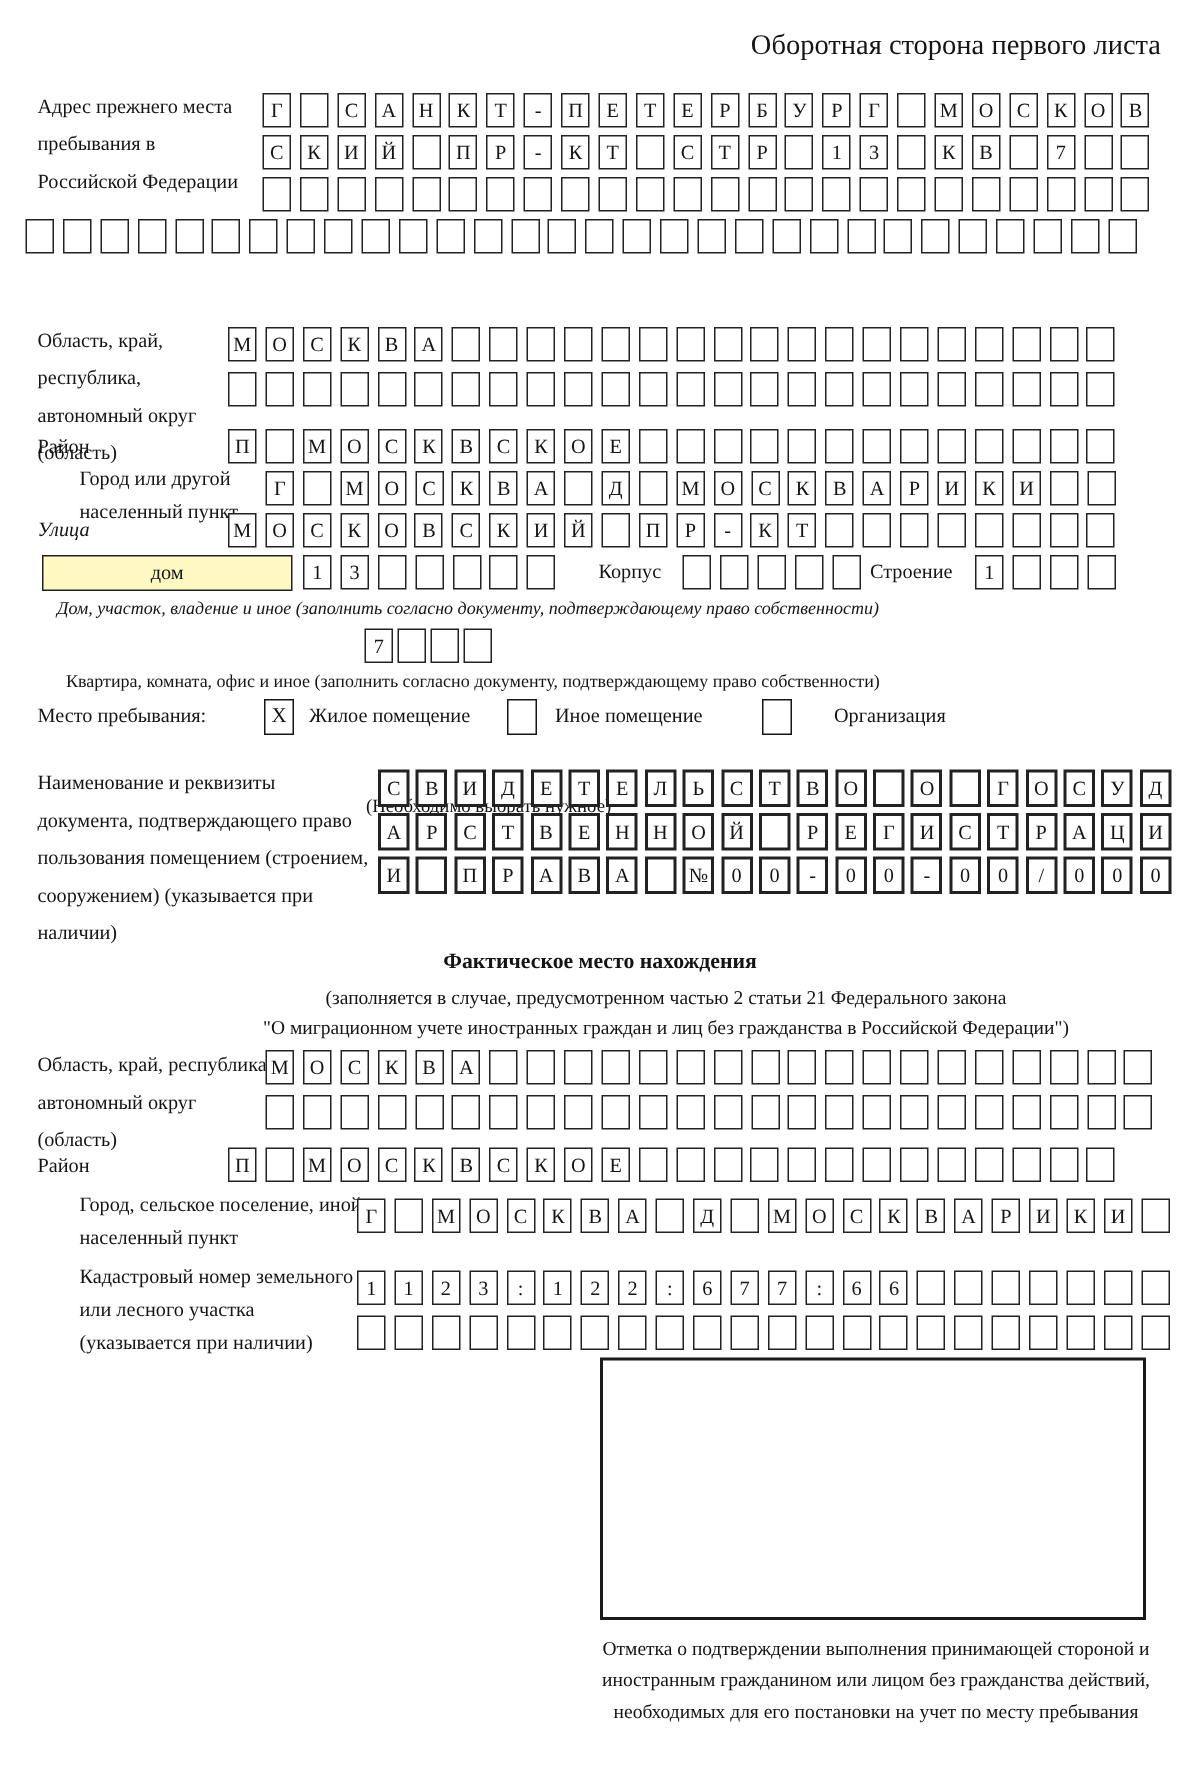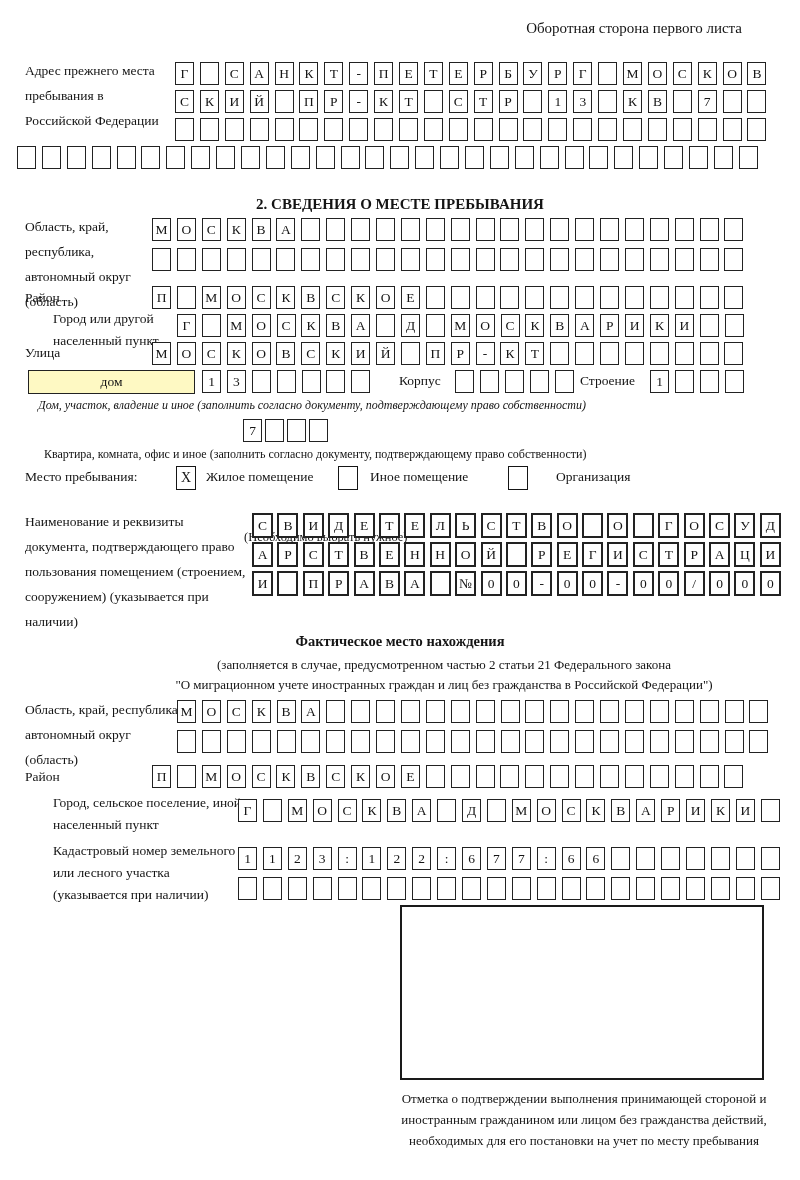--- a/index.html
+++ b/index.html
@@ -5,21 +5,21 @@
   html,body{margin:0;padding:0;background:#fff;}
   .page{
     position:relative;width:800px;height:1180px;background:#ffffff;
     font-family:"Liberation Serif","DejaVu Serif",serif;color:#141414;overflow:hidden;
   }
   .abs{position:absolute;white-space:nowrap;}
   .center{left:0;width:800px;text-align:center;}
   .right{text-align:right;}
   .label{white-space:normal;font-size:13.5px;line-height:25px;}
   .label2{white-space:normal;font-size:13.5px;line-height:22px;margin-left:28px;}
-  .hnote{font-size:15px;}
+  .hnote{font-size:19px;margin-left:32px;}
   .caption{font-size:12px;}
   .title{font-weight:bold;font-size:15px;}
   .subtitle{font-weight:bold;font-size:14.5px;}
   .smallnote{font-size:13px;padding-left:44px;}
 
   .boxrow{height:25px;}
   .box{
     display:inline-block;box-sizing:content-box;width:17px;height:21px;line-height:21px;
     border:1.5px solid #222;margin-right:5.9px;text-align:center;
     font-size:13.5px;vertical-align:top;background:#fff;
@@ -44,33 +44,32 @@
 <div class="page">
 
   <div class="abs hnote right" style="top:20px;left:0;width:742px;">Оборотная сторона первого листа</div>
 
   <div class="abs label" style="left:25px;top:58px;width:140px;font-family:Liberation Serif, serif;">Адрес прежнего места пребывания в Российской Федерации</div>
   <div class="abs boxrow" style="left:175px;top:62px;"><span class="box">Г</span><span class="box"></span><span class="box">С</span><span class="box">А</span><span class="box">Н</span><span class="box">К</span><span class="box">Т</span><span class="box">-</span><span class="box">П</span><span class="box">Е</span><span class="box">Т</span><span class="box">Е</span><span class="box">Р</span><span class="box">Б</span><span class="box">У</span><span class="box">Р</span><span class="box">Г</span><span class="box"></span><span class="box">М</span><span class="box">О</span><span class="box">С</span><span class="box">К</span><span class="box">О</span><span class="box">В</span></div>
   <div class="abs boxrow" style="left:175px;top:90px;"><span class="box">С</span><span class="box">К</span><span class="box">И</span><span class="box">Й</span><span class="box"></span><span class="box">П</span><span class="box">Р</span><span class="box">-</span><span class="box">К</span><span class="box">Т</span><span class="box"></span><span class="box">С</span><span class="box">Т</span><span class="box">Р</span><span class="box"></span><span class="box">1</span><span class="box">3</span><span class="box"></span><span class="box">К</span><span class="box">В</span><span class="box"></span><span class="box">7</span><span class="box"></span><span class="box"></span></div>
   <div class="abs boxrow" style="left:175px;top:118px;"><span class="box"></span><span class="box"></span><span class="box"></span><span class="box"></span><span class="box"></span><span class="box"></span><span class="box"></span><span class="box"></span><span class="box"></span><span class="box"></span><span class="box"></span><span class="box"></span><span class="box"></span><span class="box"></span><span class="box"></span><span class="box"></span><span class="box"></span><span class="box"></span><span class="box"></span><span class="box"></span><span class="box"></span><span class="box"></span><span class="box"></span><span class="box"></span></div>
   <div class="abs boxrow" style="left:17px;top:146px;"><span class="box"></span><span class="box"></span><span class="box"></span><span class="box"></span><span class="box"></span><span class="box"></span><span class="box"></span><span class="box"></span><span class="box"></span><span class="box"></span><span class="box"></span><span class="box"></span><span class="box"></span><span class="box"></span><span class="box"></span><span class="box"></span><span class="box"></span><span class="box"></span><span class="box"></span><span class="box"></span><span class="box"></span><span class="box"></span><span class="box"></span><span class="box"></span><span class="box"></span><span class="box"></span><span class="box"></span><span class="box"></span><span class="box"></span><span class="box"></span></div>
 
-  <div class="abs title center" style="top:196px;">2. СВЕДЕНИЯ О МЕСТЕ ПРЕБЫВАНИЯ</div>
 
   <div class="abs label" style="left:25px;top:214px;width:120px;">Область, край, республика, автономный округ (область)</div>
   <div class="abs boxrow" style="left:152px;top:218px;"><span class="box">М</span><span class="box">О</span><span class="box">С</span><span class="box">К</span><span class="box">В</span><span class="box">А</span><span class="box"></span><span class="box"></span><span class="box"></span><span class="box"></span><span class="box"></span><span class="box"></span><span class="box"></span><span class="box"></span><span class="box"></span><span class="box"></span><span class="box"></span><span class="box"></span><span class="box"></span><span class="box"></span><span class="box"></span><span class="box"></span><span class="box"></span><span class="box"></span></div>
   <div class="abs boxrow" style="left:152px;top:248px;"><span class="box"></span><span class="box"></span><span class="box"></span><span class="box"></span><span class="box"></span><span class="box"></span><span class="box"></span><span class="box"></span><span class="box"></span><span class="box"></span><span class="box"></span><span class="box"></span><span class="box"></span><span class="box"></span><span class="box"></span><span class="box"></span><span class="box"></span><span class="box"></span><span class="box"></span><span class="box"></span><span class="box"></span><span class="box"></span><span class="box"></span><span class="box"></span></div>
 
   <div class="abs label" style="left:25px;top:285px;">Район</div>
   <div class="abs boxrow" style="left:152px;top:286px;"><span class="box">П</span><span class="box"></span><span class="box">М</span><span class="box">О</span><span class="box">С</span><span class="box">К</span><span class="box">В</span><span class="box">С</span><span class="box">К</span><span class="box">О</span><span class="box">Е</span><span class="box"></span><span class="box"></span><span class="box"></span><span class="box"></span><span class="box"></span><span class="box"></span><span class="box"></span><span class="box"></span><span class="box"></span><span class="box"></span><span class="box"></span><span class="box"></span><span class="box"></span></div>
 
   <div class="abs label2" style="left:25px;top:308px;width:150px;">Город или другой населенный пункт</div>
   <div class="abs boxrow" style="left:177px;top:314px;"><span class="box">Г</span><span class="box"></span><span class="box">М</span><span class="box">О</span><span class="box">С</span><span class="box">К</span><span class="box">В</span><span class="box">А</span><span class="box"></span><span class="box">Д</span><span class="box"></span><span class="box">М</span><span class="box">О</span><span class="box">С</span><span class="box">К</span><span class="box">В</span><span class="box">А</span><span class="box">Р</span><span class="box">И</span><span class="box">К</span><span class="box">И</span><span class="box"></span><span class="box"></span></div>
 
-  <div class="abs label" style="left:25px;top:340px;">Улица</div>
+  <div class="abs label" style="left:25px;top:340px;font-style:italic;">Улица</div>
   <div class="abs boxrow" style="left:152px;top:342px;"><span class="box">М</span><span class="box">О</span><span class="box">С</span><span class="box">К</span><span class="box">О</span><span class="box">В</span><span class="box">С</span><span class="box">К</span><span class="box">И</span><span class="box">Й</span><span class="box"></span><span class="box">П</span><span class="box">Р</span><span class="box">-</span><span class="box">К</span><span class="box">Т</span><span class="box"></span><span class="box"></span><span class="box"></span><span class="box"></span><span class="box"></span><span class="box"></span><span class="box"></span><span class="box"></span></div>
 
   <div class="abs labelbox" style="left:28px;top:370px;width:167px;">дом</div>
   <div class="abs boxrow" style="left:202px;top:370px;"><span class="box">1</span><span class="box">3</span><span class="box"></span><span class="box"></span><span class="box"></span><span class="box"></span><span class="box"></span></div>
   <div class="abs inline-lbl" style="left:399px;top:373px;">Корпус</div>
   <div class="abs boxrow" style="left:455px;top:370px;"><span class="box"></span><span class="box"></span><span class="box"></span><span class="box"></span><span class="box"></span></div>
   <div class="abs inline-lbl" style="left:580px;top:373px;">Строение</div>
   <div class="abs boxrow" style="left:650px;top:370px;"><span class="box">1</span><span class="box"></span><span class="box"></span><span class="box"></span></div>
   <div class="abs caption" style="left:38px;top:398px;font-style:italic;">Дом, участок, владение и иное (заполнить согласно документу, подтверждающему право собственности)</div>
 

